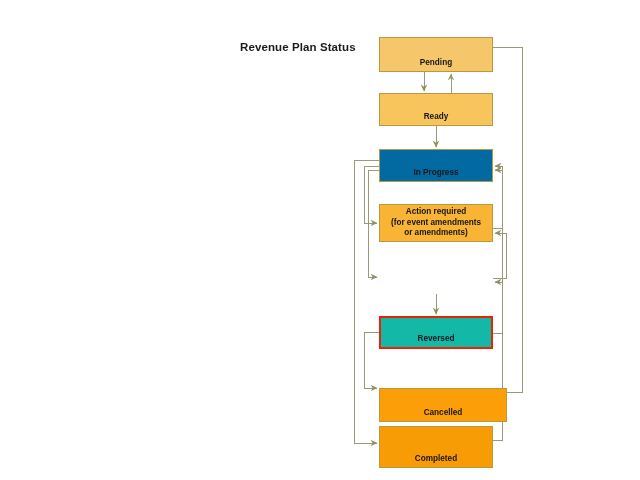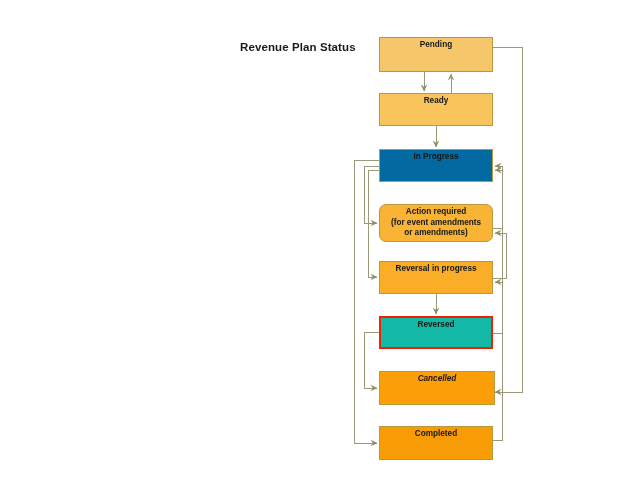--- a/index.html
+++ b/index.html
@@ -13,21 +13,21 @@
 
   .title{
     position:absolute;
     font-size:11.5px;font-weight:bold;color:#1a1a1a;
     letter-spacing:0.1px;white-space:nowrap;
   }
 
   .node{
     position:absolute;
     box-sizing:border-box;
-    display:flex;align-items:flex-start;justify-content:center;
+    display:flex;align-items:flex-end;justify-content:center;
     text-align:center;
     border:1px solid #b8993f;
     color:#161616;
     font-size:8.2px;font-weight:bold;
     line-height:1.3;
     padding:2px 4px;
   }
   .node.highlight{
     border:2px solid #ee2200;
   }
@@ -96,40 +96,35 @@
     <div class="node" style="left: 379px; top: 93px; width: 114px; height: 33px; background: rgb(248, 196, 92);">
       <span class="lines">
         <span>Ready</span>
       </span>
     </div>
     <div class="node" style="left: 379px; top: 149px; width: 114px; height: 33px; background: #0369a1;">
       <span class="lines">
         <span>In Progress</span>
       </span>
     </div>
-    <div class="node" style="left: 379px; top: 204px; width: 114px; height: 38px; background: rgb(249, 180, 54); border-radius: 7px;">
+    <div class="node" style="left: 379px; top: 204px; width: 114px; height: 38px; background: rgb(249, 180, 54);">
       <span class="lines">
         <span>Action required</span>
         <span>(for event amendments</span>
         <span>or amendments)</span>
-      </span>
-    </div>
-    <div class="node" style="left: 379px; top: 261px; width: 114px; height: 33px; background: rgb(250, 173, 38);">
-      <span class="lines">
-        <span>Reversal in progress</span>
       </span>
     </div>
     <div class="node highlight" style="left: 379px; top: 316px; width: 114px; height: 33px; background: #14b8a6; border-color: rgb(238, 34, 0);">
       <span class="lines">
         <span>Reversed</span>
       </span>
     </div>
-    <div class="node" style="left: 379px; top: 371px; width: 116px; height: 34px; background: rgb(251, 158, 8); font-style: italic;">
+    <div class="node" style="left: 379px; top: 388px; width: 128px; height: 34px; background: rgb(251, 158, 8);">
       <span class="lines">
         <span>Cancelled</span>
       </span>
     </div>
-    <div class="node" style="left: 379px; top: 426px; width: 114px; height: 34px; background: rgb(248, 156, 6);">
+    <div class="node" style="left: 379px; top: 426px; width: 114px; height: 42px; background: rgb(248, 156, 6);">
       <span class="lines">
         <span>Completed</span>
       </span>
     </div>
   </div>
 
 </body></html>

